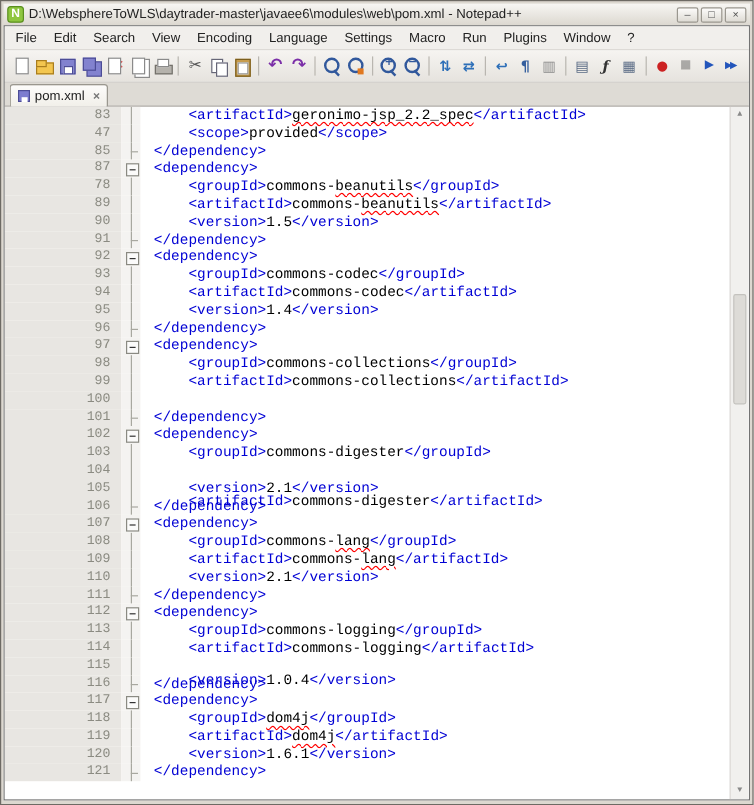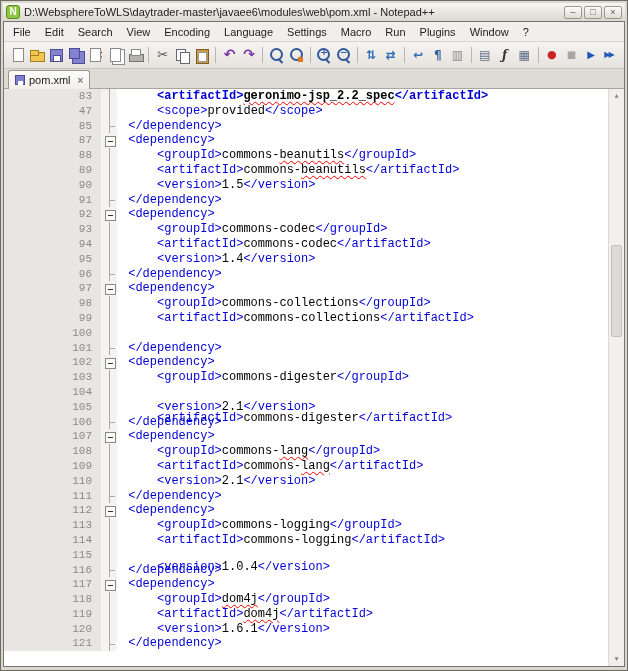--- a/index.html
+++ b/index.html
@@ -248,21 +248,21 @@
           <span class="tab-label">pom.xml</span>
           <span class="tab-close">×</span>
         </div>
       </div>
     <div class="editor">
       <div class="code-lines" id="code-lines">
           <div class="line">
             <span class="bm"></span>
             <span class="ln">83</span>
             <span class="fold fold-line"></span>
-            <span class="codetext" style="padding-left: calc(5ch + 4px); font-weight: bold;"><span class="tk-tag">&lt;artifactId&gt;</span><span class="tk-text sq">geronimo-jsp_2.2_spec</span><span class="tk-tag">&lt;/artifactId&gt;</span></span>
+            <span class="codetext" style="padding-left: calc(5ch + 4px);"><span class="tk-tag">&lt;artifactId&gt;</span><span class="tk-text sq">geronimo-jsp_2.2_spec</span><span class="tk-tag">&lt;/artifactId&gt;</span></span>
           </div>
           <div class="line">
             <span class="bm"></span>
             <span class="ln">47</span>
             <span class="fold fold-line"></span>
             <span class="codetext" style="padding-left: calc(5ch + 4px);"><span class="tk-tag">&lt;scope&gt;</span><span class="tk-text">provided</span><span class="tk-tag">&lt;/scope&gt;</span></span>
           </div>
           <div class="line">
             <span class="bm"></span>
             <span class="ln">85</span>
@@ -270,21 +270,21 @@
             <span class="codetext" style="padding-left: calc(1ch + 4px);"><span class="tk-tag">&lt;/dependency&gt;</span></span>
           </div>
           <div class="line">
             <span class="bm"></span>
             <span class="ln">87</span>
             <span class="fold fold-open"></span>
             <span class="codetext" style="padding-left: calc(1ch + 4px);"><span class="tk-tag">&lt;dependency&gt;</span></span>
           </div>
           <div class="line">
             <span class="bm"></span>
-            <span class="ln">88</span>
+            <span class="ln">78</span>
             <span class="fold fold-line"></span>
             <span class="codetext" style="padding-left: calc(5ch + 4px);"><span class="tk-tag">&lt;groupId&gt;</span><span class="tk-text">commons-</span><span class="tk-text sq">beanutils</span><span class="tk-tag">&lt;/groupId&gt;</span></span>
           </div>
           <div class="line">
             <span class="bm"></span>
             <span class="ln">89</span>
             <span class="fold fold-line"></span>
             <span class="codetext" style="padding-left: calc(5ch + 4px);"><span class="tk-tag">&lt;artifactId&gt;</span><span class="tk-text">commons-</span><span class="tk-text sq">beanutils</span><span class="tk-tag">&lt;/artifactId&gt;</span></span>
           </div>
           <div class="line">

